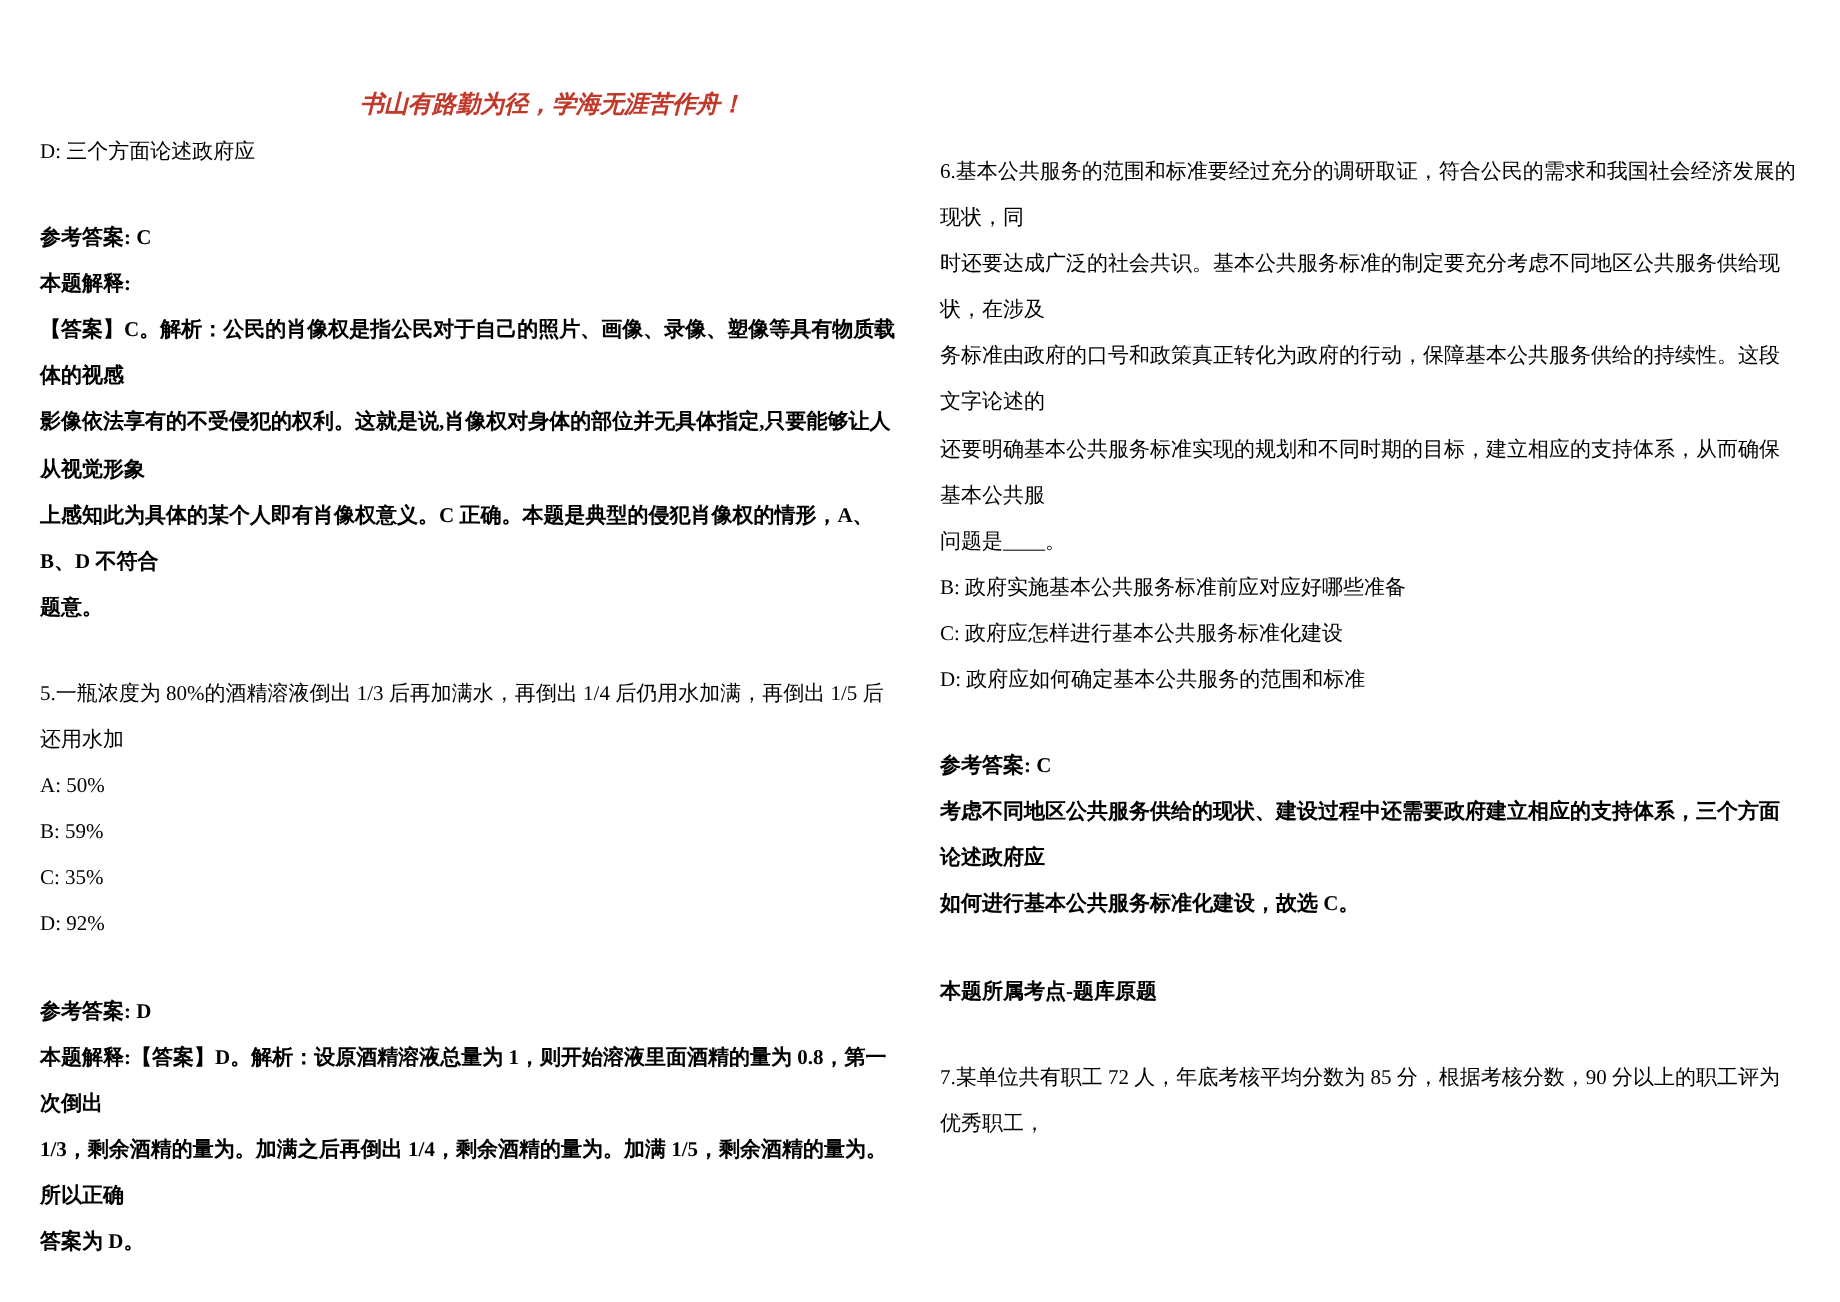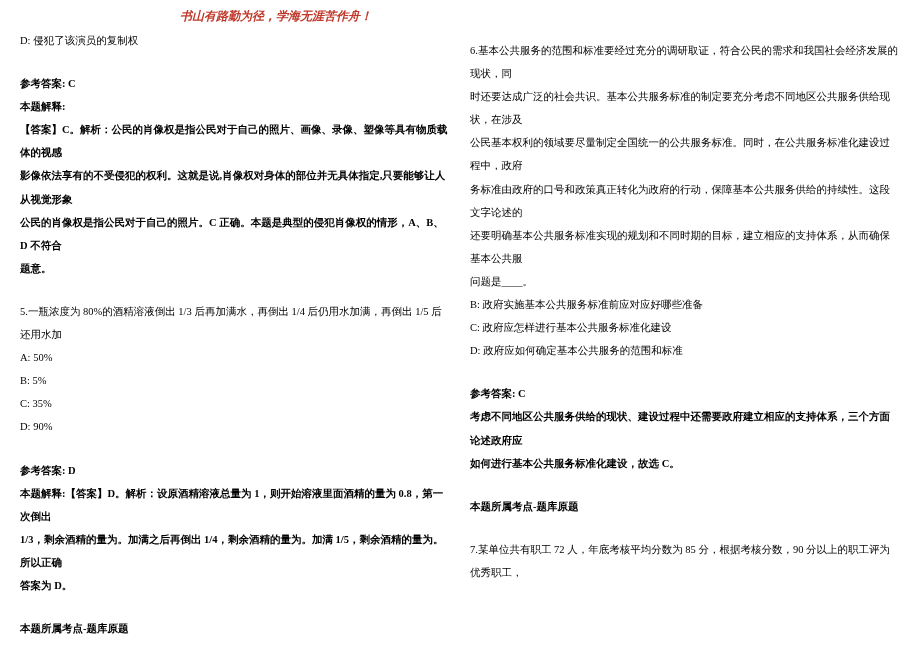--- a/index.html
+++ b/index.html
@@ -18,20 +18,21 @@
     .header {
       display: flex;
       justify-content: space-between;
       padding: 8px 100px 4px 180px;
       font-weight: bold;
       font-size: 12px;
     }
     .header-left {
       color: #c0392b;
       font-style: italic;
+      margin-top: 36px;
     }
     .header-right {
       color: #c0392b;
       font-style: italic;
       padding-right: 100px;
     }
     .columns {
       display: flex;
       gap: 20px;
       padding: 0 20px;
@@ -59,48 +60,47 @@
   </style>
 </head>
 <body>
 
 <div class="header">
   <span class="header-left">书山有路勤为径，学海无涯苦作舟！</span>
 </div>
 
 <div class="columns">
   <div class="col">
-    <div>D: 侵犯了该演员的复制权</div>
+    <div>D: 三个方面论述政府应</div>
     <div class="spacer-lg"></div>
     <div class="answer-label">参考答案: C</div>
     <div class="explain-label">本题解释:</div>
     <div class="bold-line">【答案】C。解析：公民的肖像权是指公民对于自己的照片、画像、录像、塑像等具有物质载体的视感</div>
     <div class="bold-line">影像依法享有的不受侵犯的权利。这就是说,肖像权对身体的部位并无具体指定,只要能够让人从视觉形象</div>
-    <div class="bold-line">公民的肖像权是指公民对于自己的照片。C 正确。本题是典型的侵犯肖像权的情形，A、B、D 不符合</div>
+    <div class="bold-line">上感知此为具体的某个人即有肖像权意义。C 正确。本题是典型的侵犯肖像权的情形，A、B、D 不符合</div>
     <div class="bold-line">题意。</div>
     <div class="spacer-lg"></div>
     <div>5.一瓶浓度为 80%的酒精溶液倒出 1/3 后再加满水，再倒出 1/4 后仍用水加满，再倒出 1/5 后还用水加</div>
     <div>A: 50%</div>
-    <div>B: 5%</div>
+    <div>B: 59%</div>
     <div>C: 35%</div>
-    <div>D: 90%</div>
+    <div>D: 92%</div>
     <div class="spacer-lg"></div>
     <div class="answer-label">参考答案: D</div>
     <div class="bold-line">本题解释:【答案】D。解析：设原酒精溶液总量为 1，则开始溶液里面酒精的量为 0.8，第一次倒出</div>
     <div class="bold-line">1/3，剩余酒精的量为。加满之后再倒出 1/4，剩余酒精的量为。加满 1/5，剩余酒精的量为。所以正确</div>
     <div class="bold-line">答案为 D。</div>
     <div class="spacer-lg"></div>
     <div class="bold-line">本题所属考点-题库原题</div>
   </div>
 
   <div class="col">
     <div class="spacer"></div>
     <div>6.基本公共服务的范围和标准要经过充分的调研取证，符合公民的需求和我国社会经济发展的现状，同</div>
     <div>时还要达成广泛的社会共识。基本公共服务标准的制定要充分考虑不同地区公共服务供给现状，在涉及</div>
-    <div>公民基本权利的领域要尽量制定全国统一的公共服务标准。同时，在公共服务标准化建设过程中，政府</div>
     <div>务标准由政府的口号和政策真正转化为政府的行动，保障基本公共服务供给的持续性。这段文字论述的</div>
     <div>还要明确基本公共服务标准实现的规划和不同时期的目标，建立相应的支持体系，从而确保基本公共服</div>
     <div>问题是____。</div>
     <div>B: 政府实施基本公共服务标准前应对应好哪些准备</div>
     <div>C: 政府应怎样进行基本公共服务标准化建设</div>
     <div>D: 政府应如何确定基本公共服务的范围和标准</div>
     <div class="spacer-lg"></div>
     <div class="answer-label">参考答案: C</div>
     <div class="bold-line">考虑不同地区公共服务供给的现状、建设过程中还需要政府建立相应的支持体系，三个方面论述政府应</div>
     <div class="bold-line">如何进行基本公共服务标准化建设，故选 C。</div>

